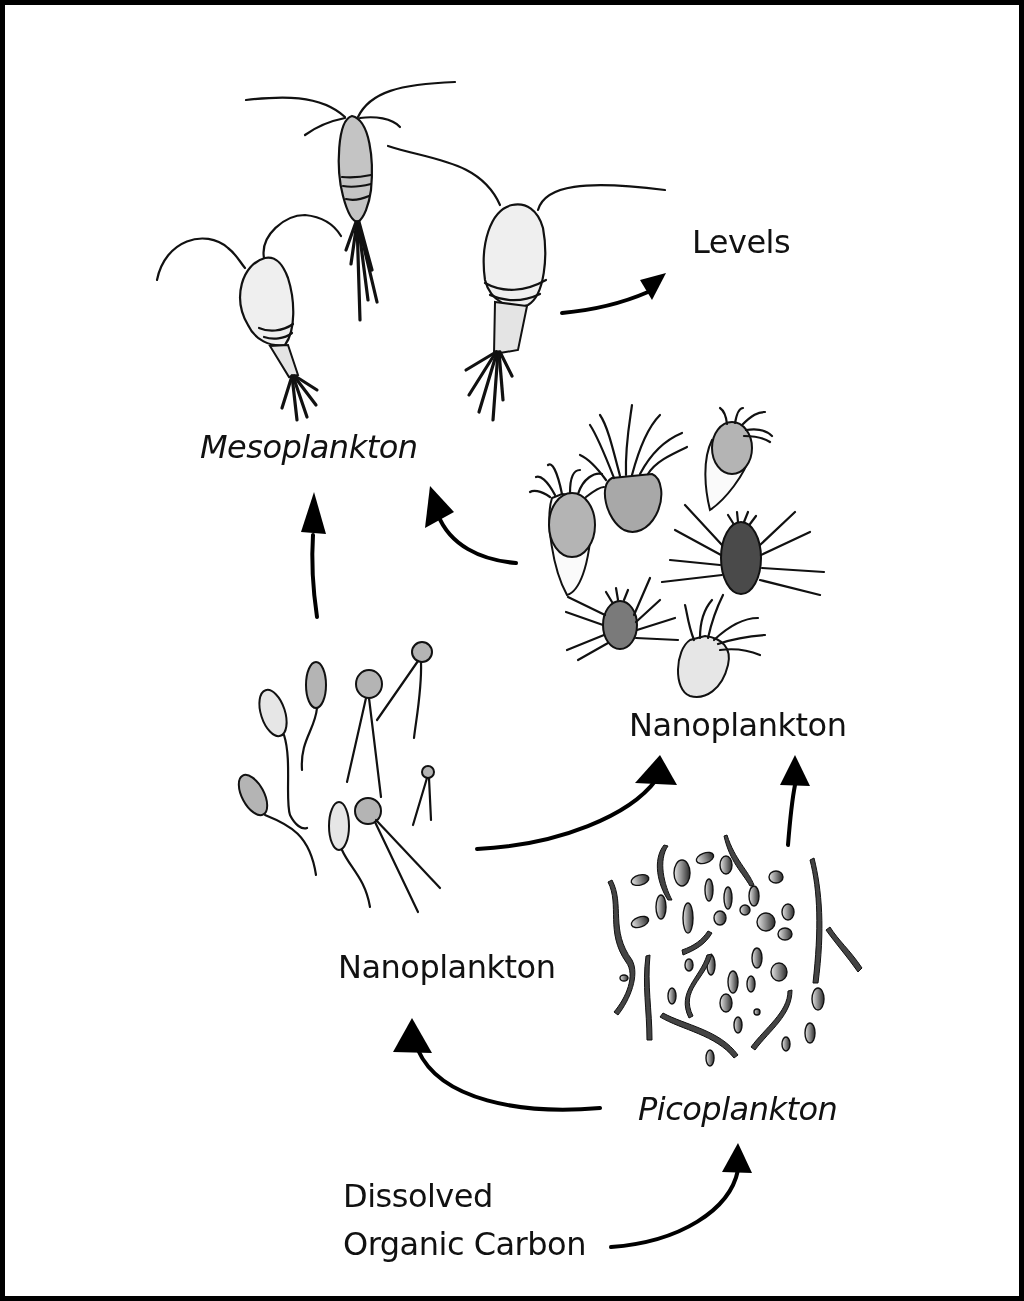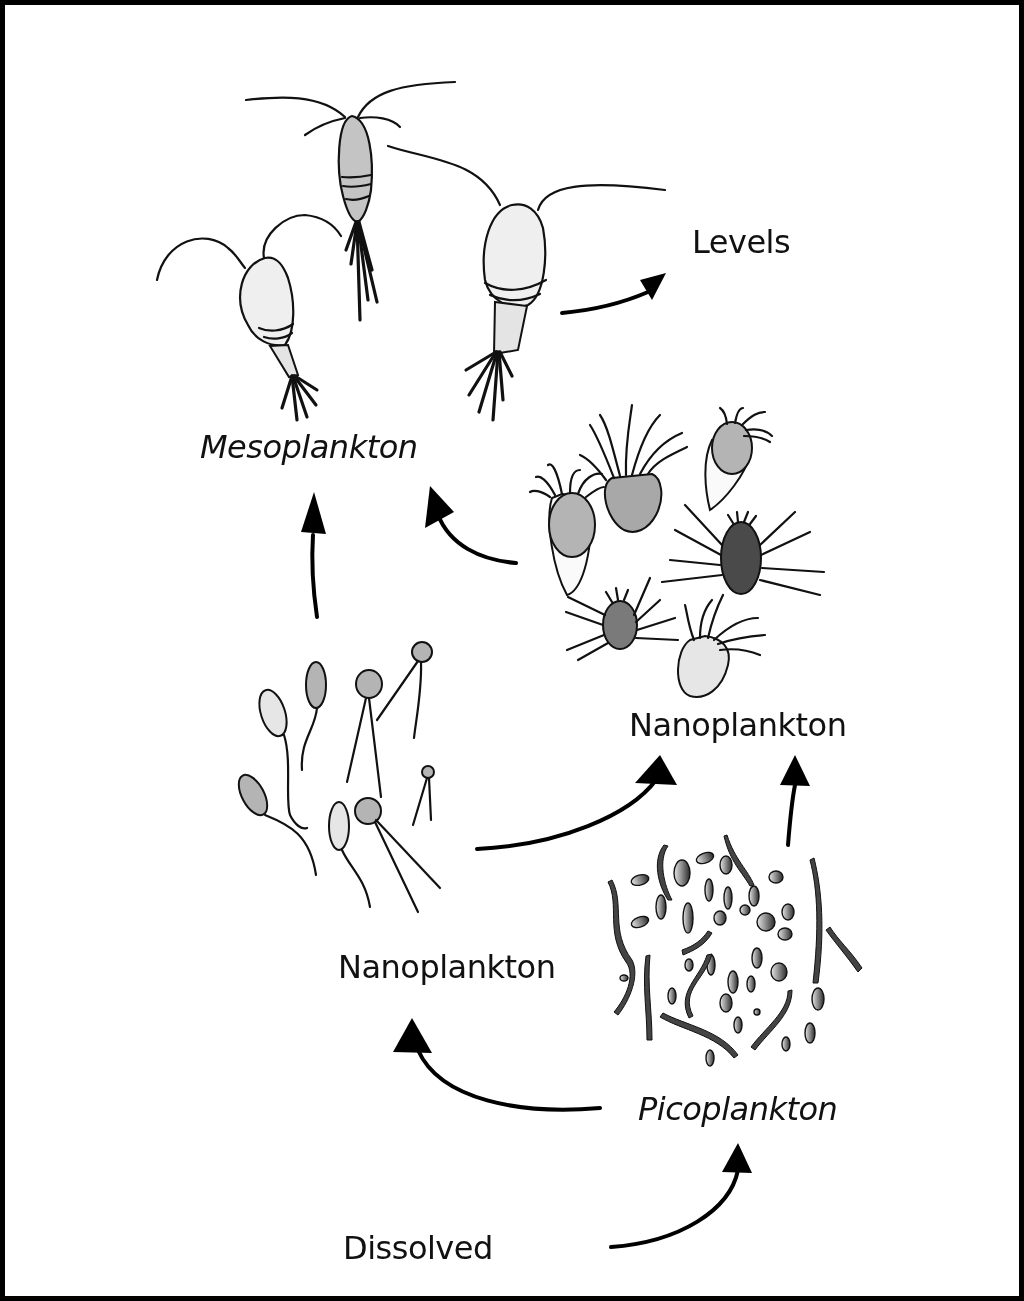--- a/index.html
+++ b/index.html
@@ -255,15 +255,16 @@
   </g>
 </svg>
 
 <div class="label" style="left:692px;top:219px;">
   <div>Levels</div>
 </div>
 <div class="label" style="left:200px;top:424px;font-style:italic;">Mesoplankton</div>
 <div class="label" style="left:629px;top:702px;">Nanoplankton</div>
 <div class="label" style="left:301px;top:944px;margin-left:37px;">Nanoplankton</div>
 <div class="label" style="left:638px;top:1086px;font-style:italic;">Picoplankton</div>
-<div class="label" style="left:343px;top:1224px;line-height:48px;">
+<div class="label" style="left:343px;top:1172px;line-height:48px;">
   <div>Dissolved</div>
+  <div>Organic Carbon</div>
 </div>
 
 </body></html>

